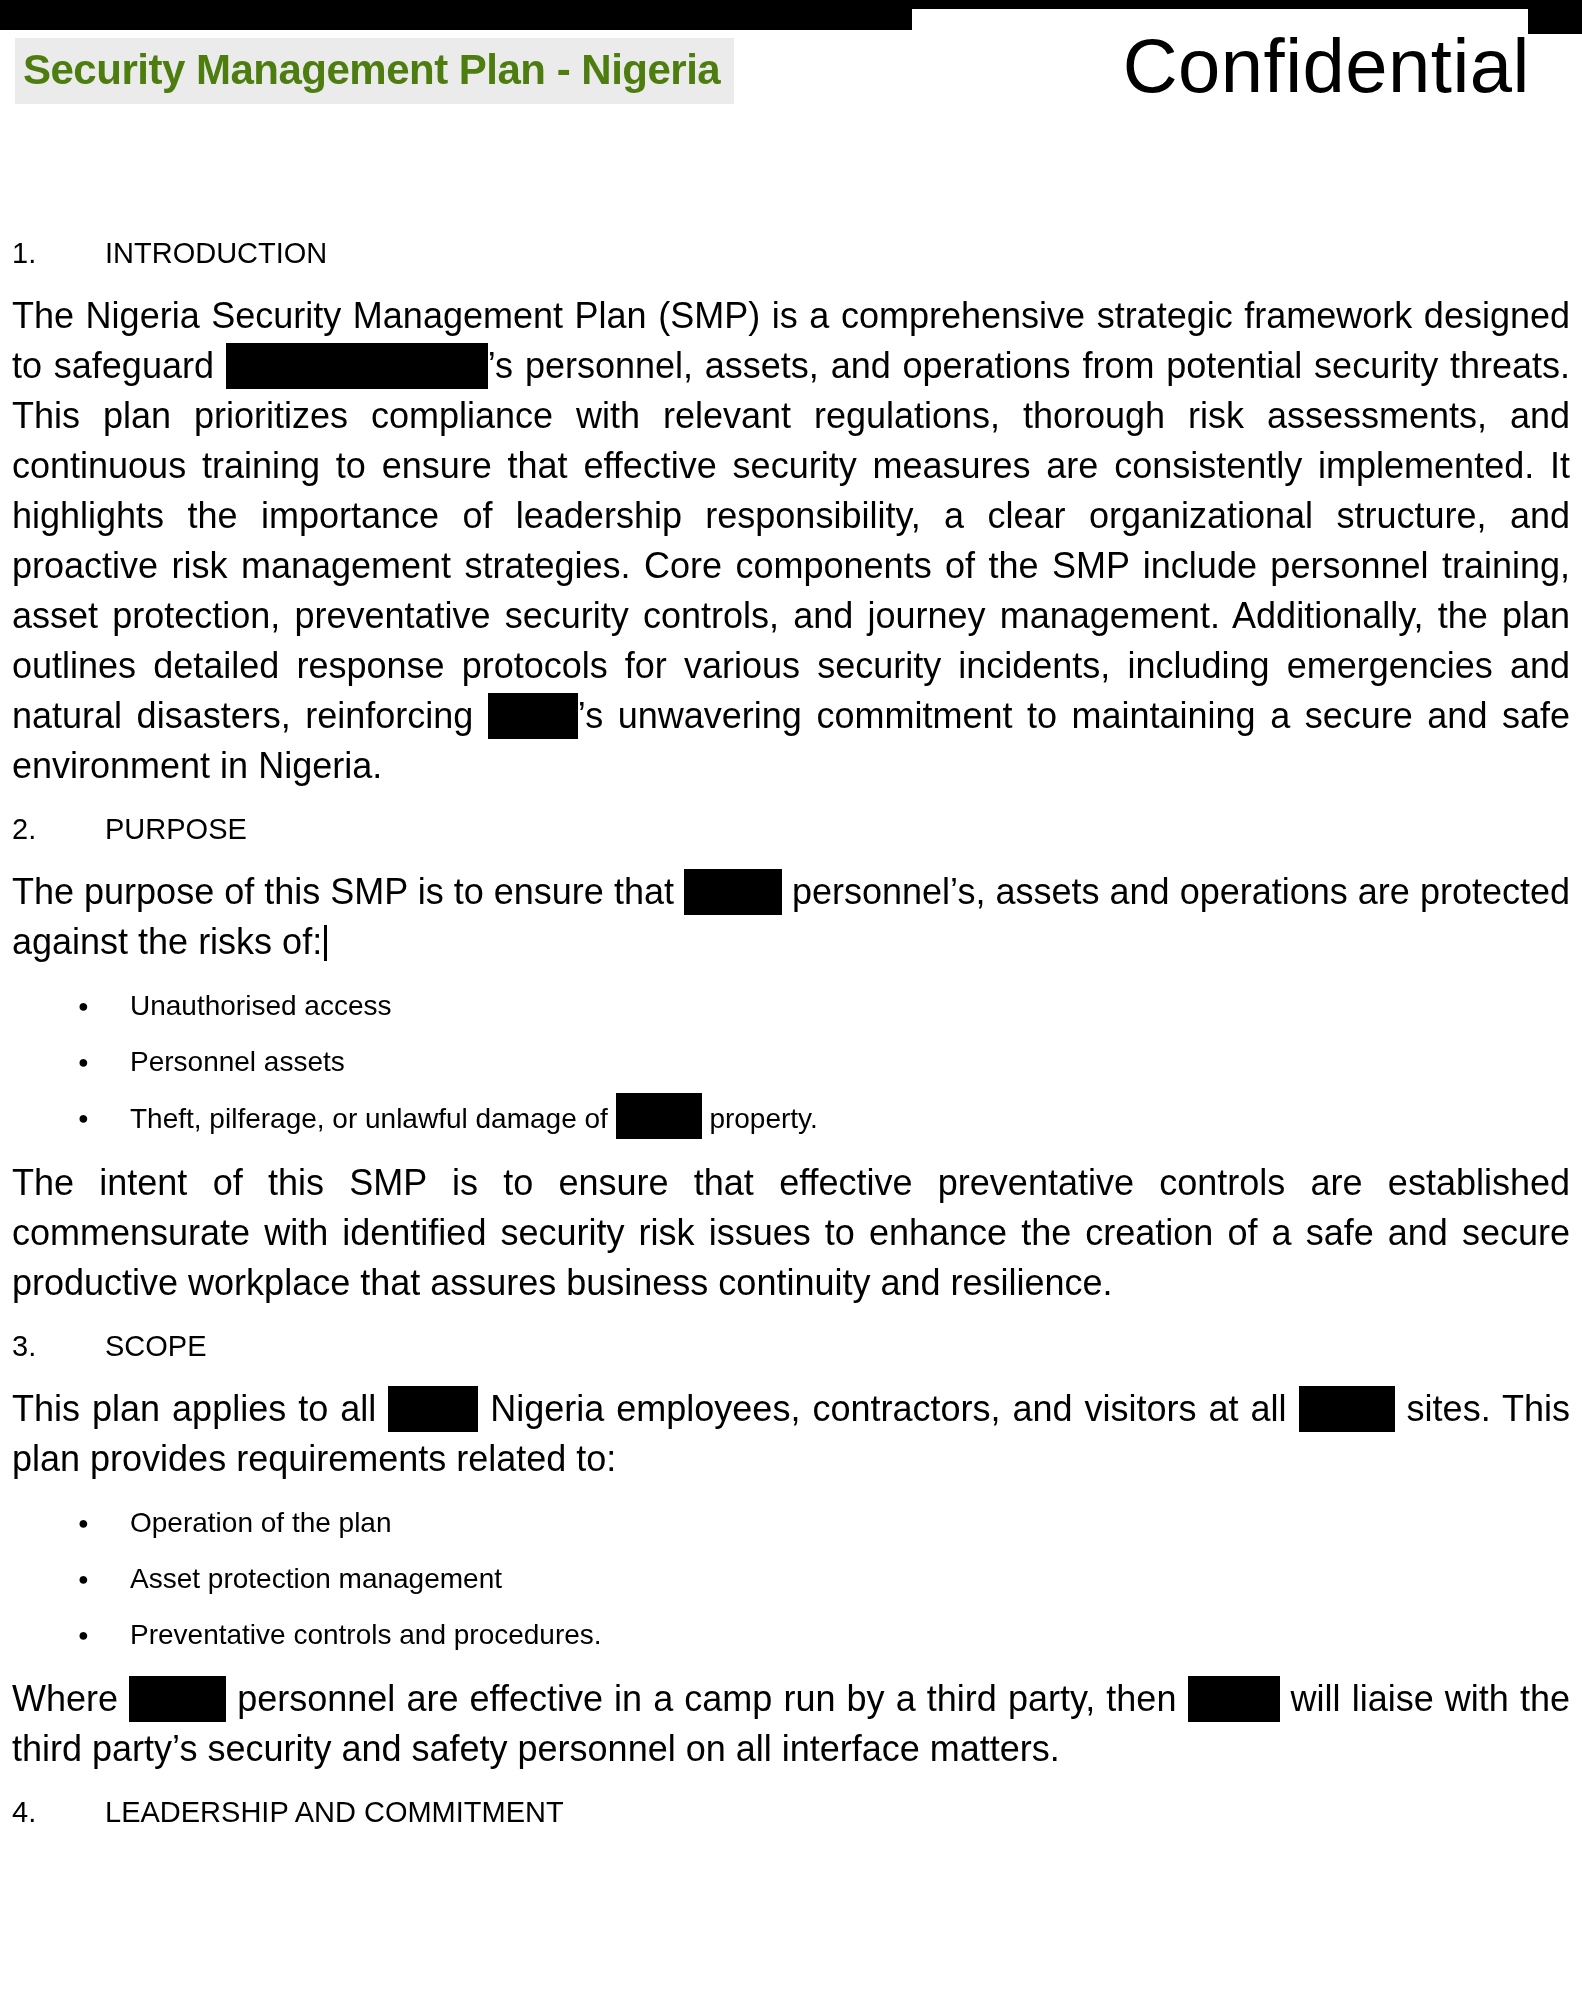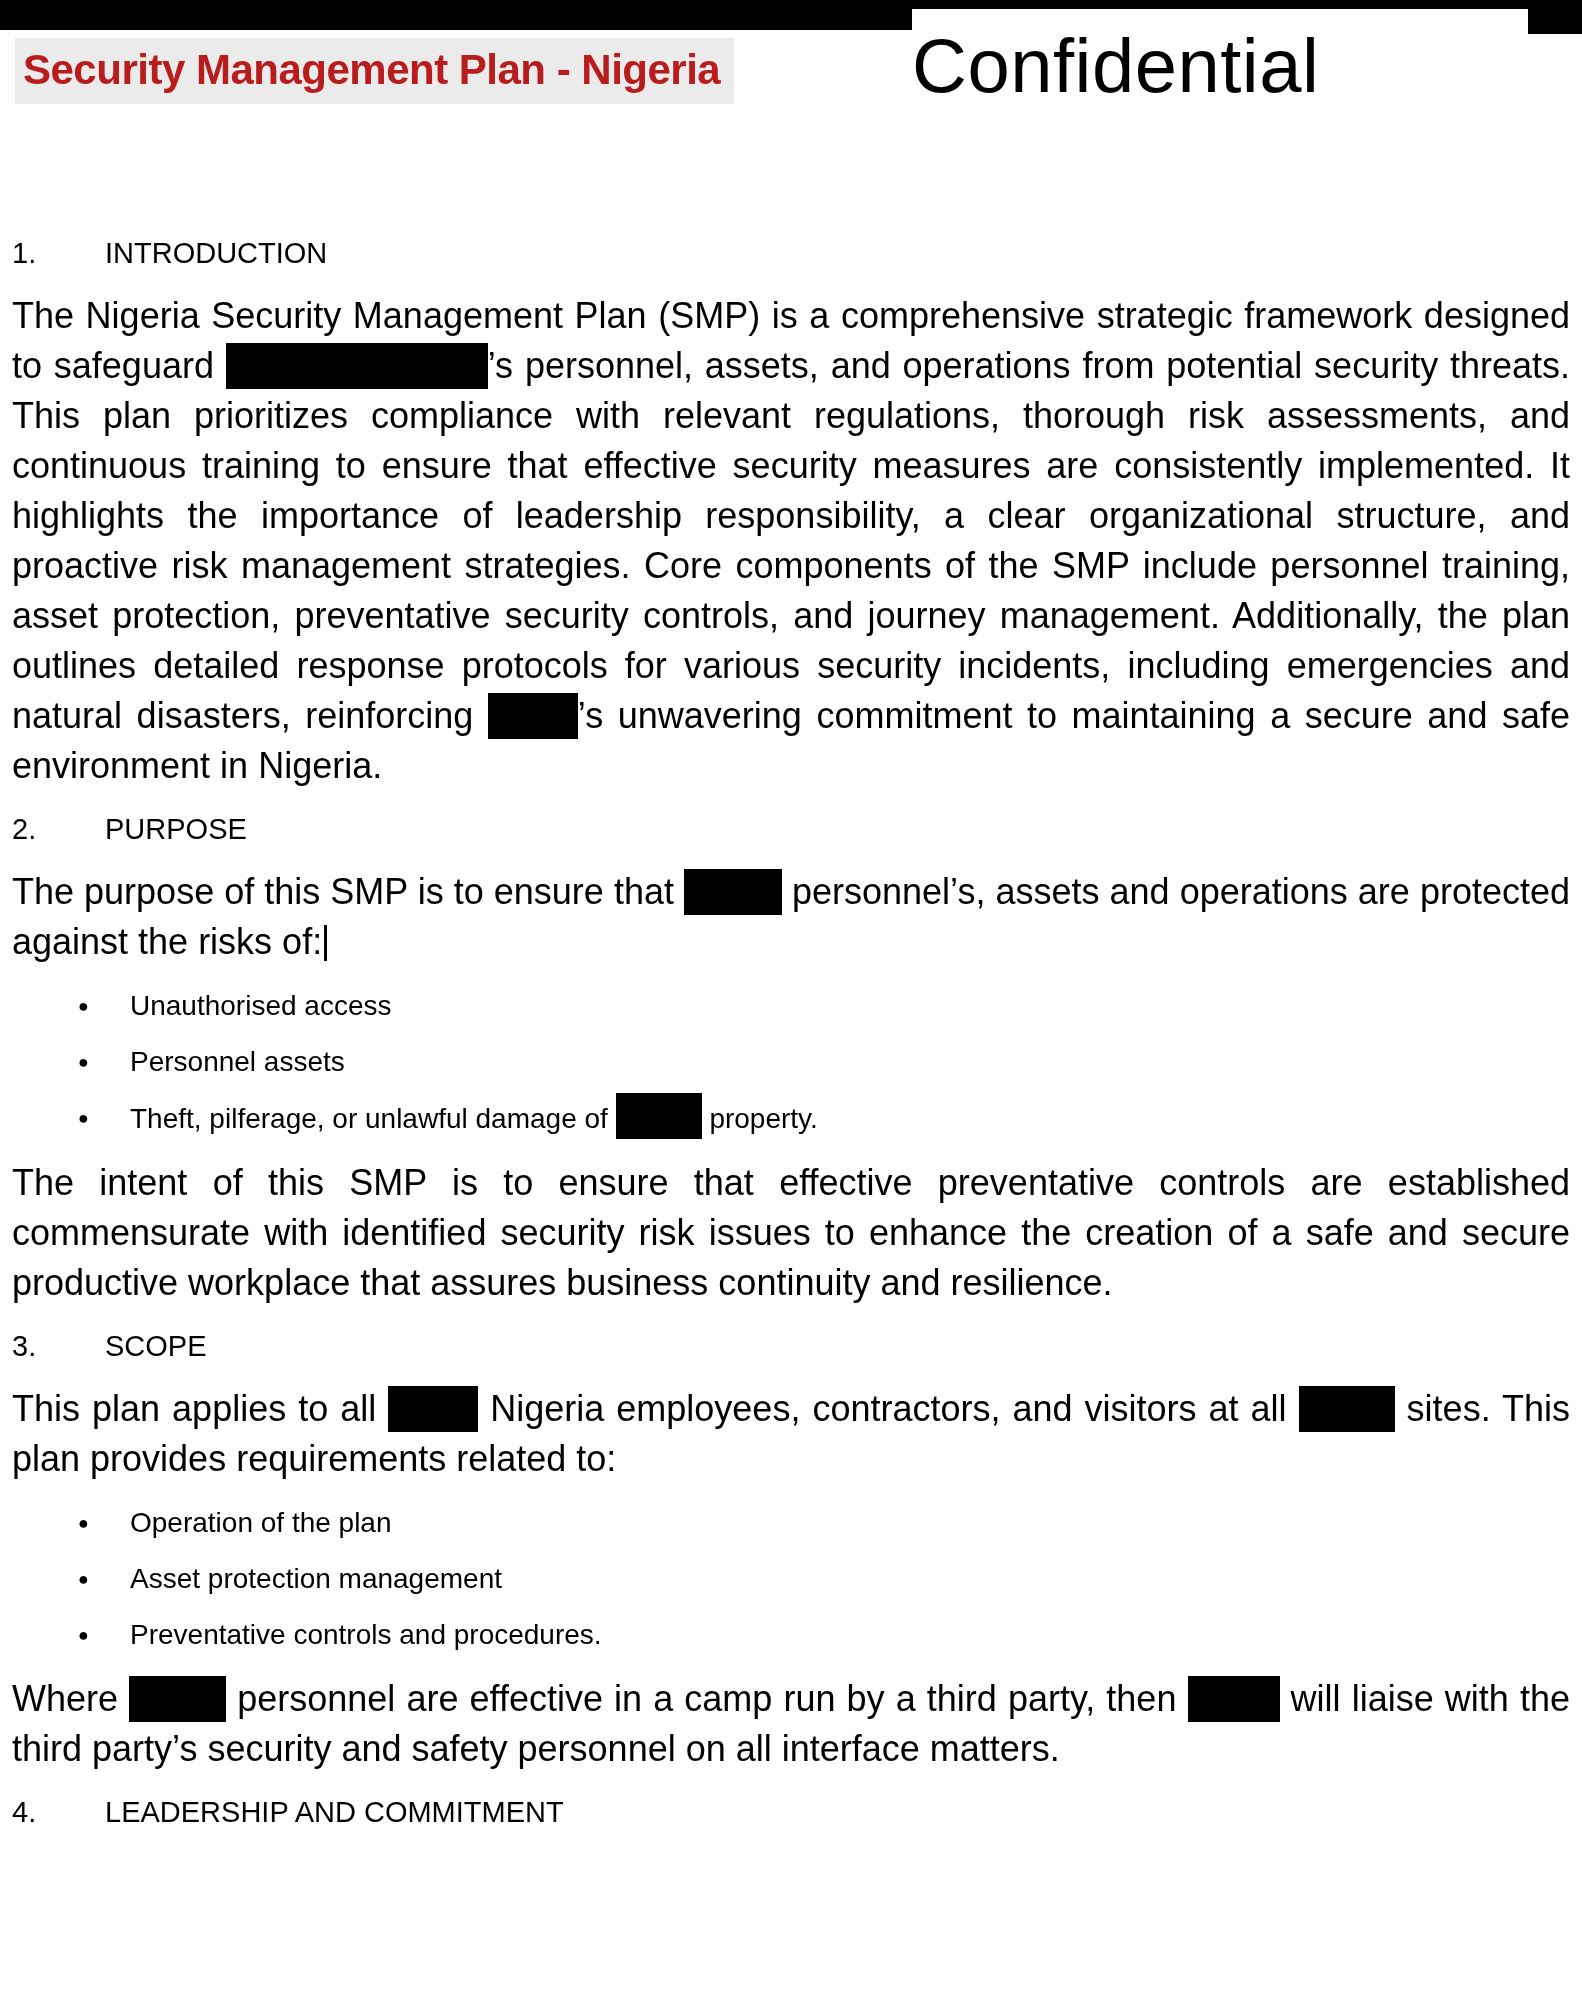--- a/index.html
+++ b/index.html
@@ -14,28 +14,28 @@
   
   .page-header{position:relative;height:215px;}
   .top-bar{position:absolute;left:0;top:0;width:1582px;height:30px;background:#000;}
   .confidential-box{
     position:absolute;left:912px;top:9px;width:618px;height:115px;
     background:#ffffff;
   }
   .corner-square{position:absolute;left:1528px;top:0;width:54px;height:34px;background:#000;}
   .classification-label{
     position:absolute;left:912px;top:16px;width:618px;
-    text-align:left;font-size:76px;line-height:100px;font-weight:400;
+    text-align:right;font-size:76px;line-height:100px;font-weight:400;
     letter-spacing:0.5px;color:#000;
   }
   .page-title{
     position:absolute;left:15px;top:38px;
     display:inline-block;
     background:#ebebeb;
-    color:#b91c1c;
+    color:#4d7c0f;
     font-size:42px;font-weight:700;letter-spacing:-0.5px;
     padding:8px 14px 10px 8px;
     white-space:nowrap;
   }
   
   .doc{padding:0 12px;}
   .section-heading{
     font-size:29px;font-weight:400;line-height:36px;
     margin:20px 0 20px 0;
   }

